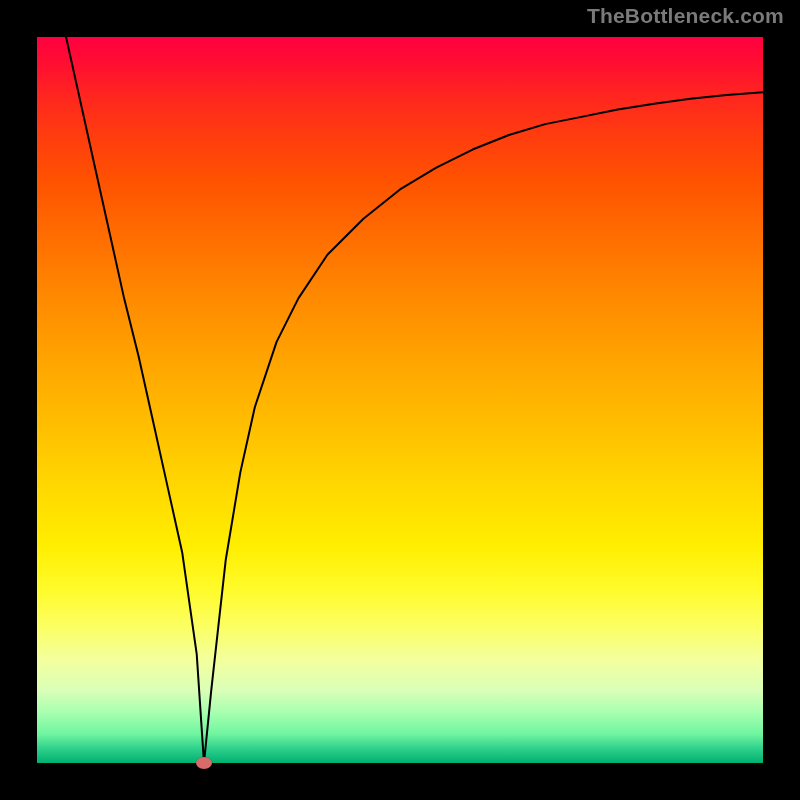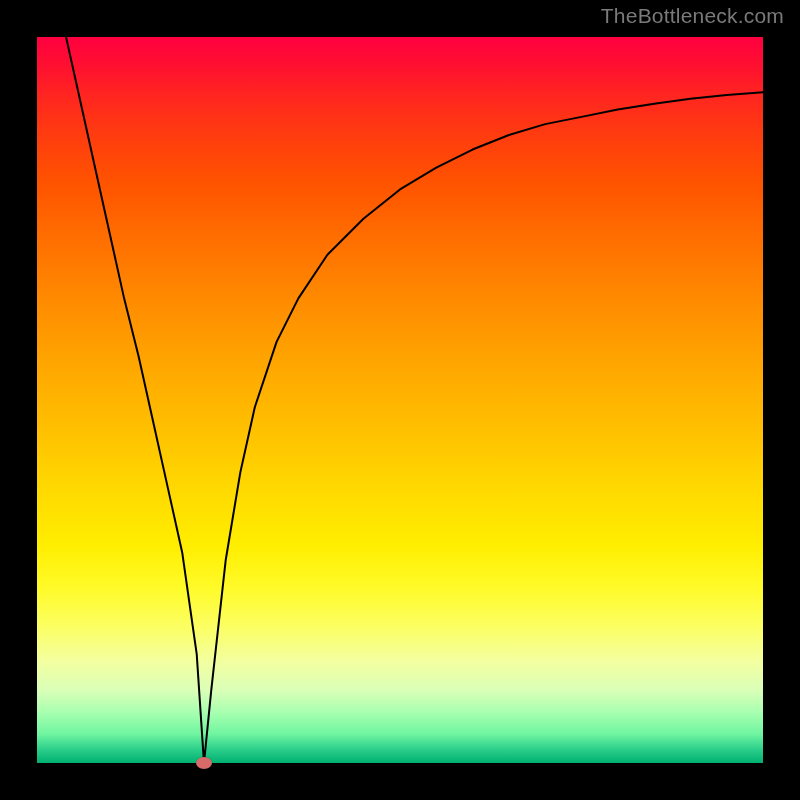--- a/index.html
+++ b/index.html
@@ -51,21 +51,21 @@
     width: 726px;
     height: 726px;
   }
   .watermark {
     position: absolute;
     top: 4px;
     right: 16px;
     color: #7a7a7a;
     font-size: 21px;
     letter-spacing: 0.2px;
-    font-weight: 400;
+    font-weight: 700;
     user-select: none;
   }
   .dot {
     position: absolute;
     width: 16px;
     height: 12px;
     border-radius: 50%;
     background: #d86a6a;
     transform: translate(-50%, -50%);
     box-shadow: 0 0 0 0.5px rgba(0,0,0,0.15);

